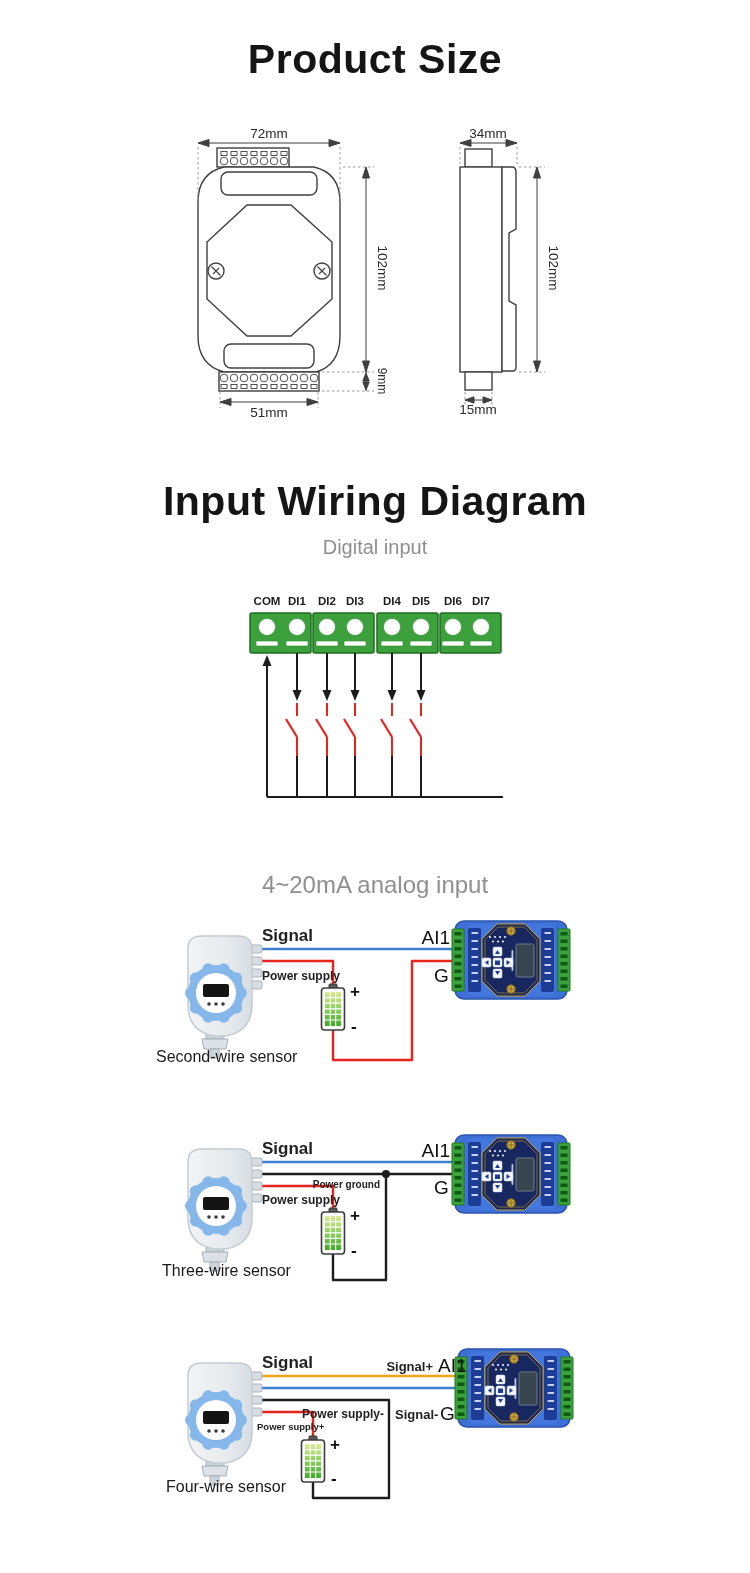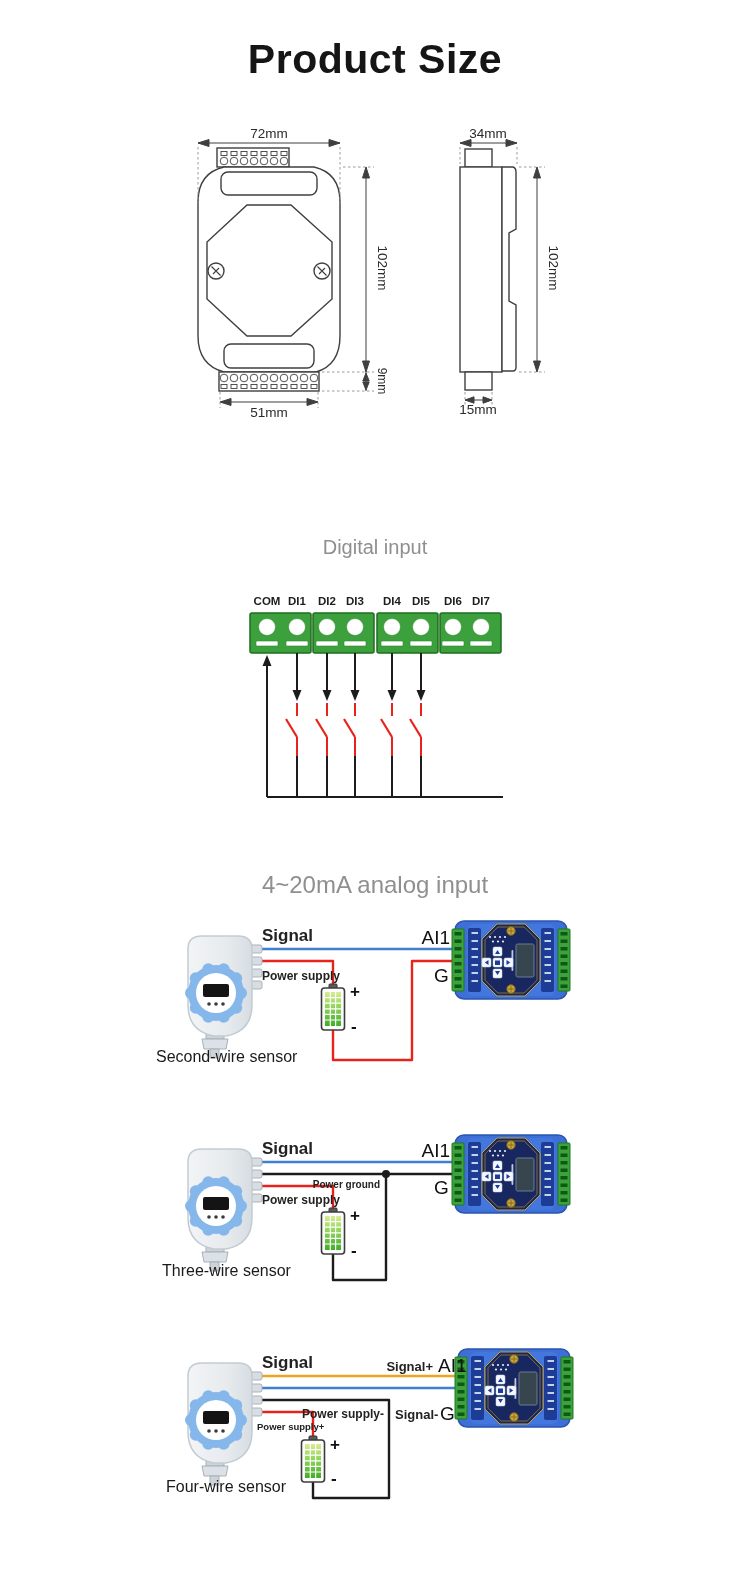--- a/index.html
+++ b/index.html
@@ -266,20 +266,21 @@
     </g>
     <text class="dimtxt" x="269" y="138" text-anchor="middle">72mm</text>
     <text class="dimtxt" x="378" y="268" text-anchor="middle" transform="rotate(90,378,268)">102mm</text>
     <text class="dimtxt-sm" x="378" y="381" text-anchor="middle" transform="rotate(90,378,381)">9mm</text>
     <text class="dimtxt" x="269" y="417" text-anchor="middle">51mm</text>
     <text class="dimtxt" x="488" y="138" text-anchor="middle">34mm</text>
     <text class="dimtxt" x="549" y="268" text-anchor="middle" transform="rotate(90,549,268)">102mm</text>
     <text class="dimtxt" x="478" y="414" text-anchor="middle">15mm</text>
   </svg>
 
+  <h1 class="abs big-title" style="top:478px">Input Wiring Diagram</h1>
   <p class="abs subtitle sub-lg" style="top:536px">Digital input</p>
 
   <svg class="abs" style="top:585px" width="750" height="225" viewBox="0 585 750 225">
     <g>
       <g fill="#3ca03c" stroke="#1e6e1e" stroke-width="1.5">
         <rect x="250" y="613" width="61" height="40" rx="2"></rect>
         <rect x="313" y="613" width="61" height="40" rx="2"></rect>
         <rect x="377" y="613" width="61" height="40" rx="2"></rect>
         <rect x="440" y="613" width="61" height="40" rx="2"></rect>
       </g>

